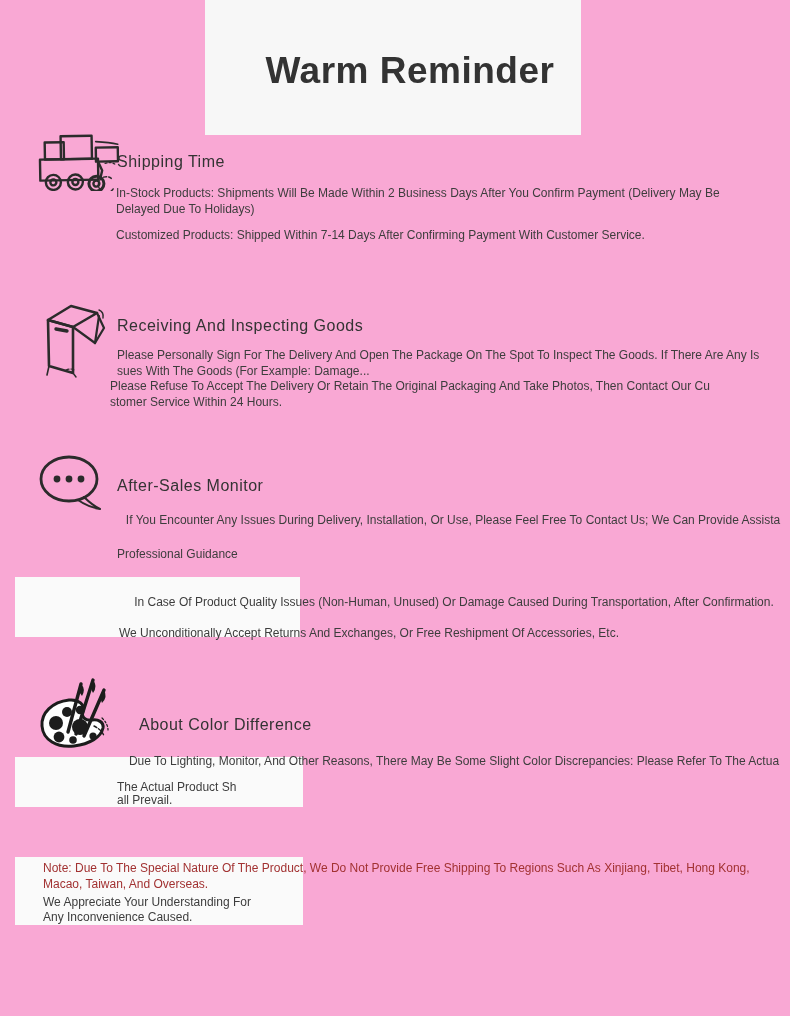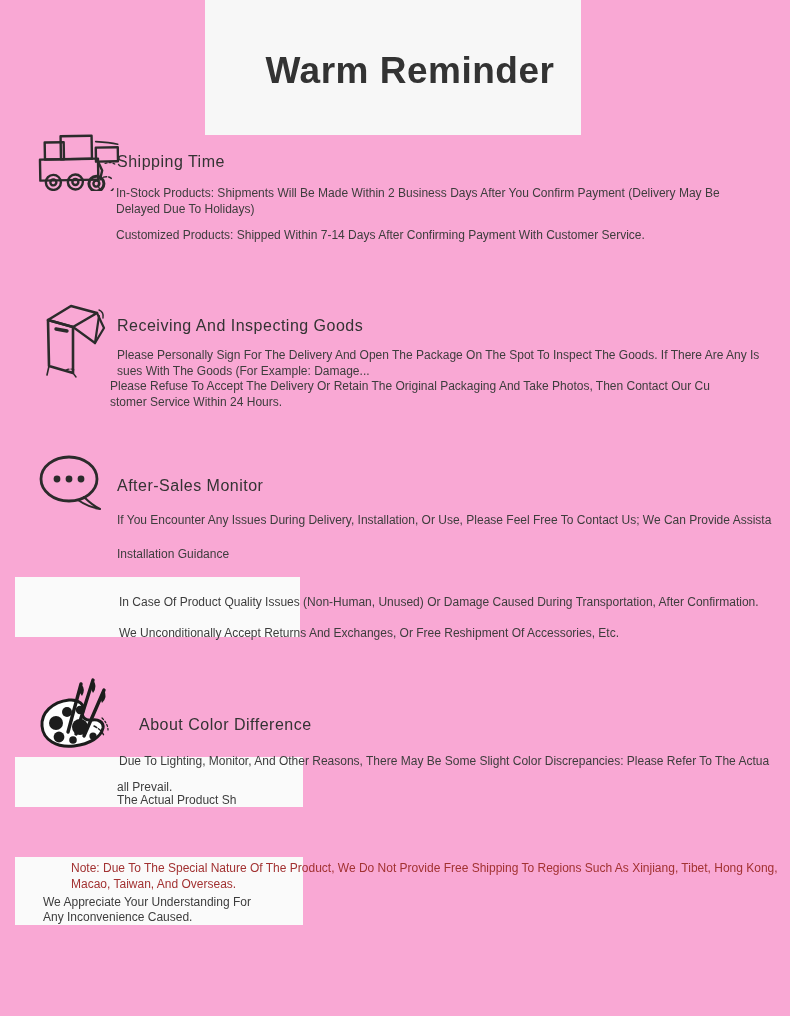--- a/index.html
+++ b/index.html
@@ -14,21 +14,21 @@
     font-size:37px; font-weight:700; color:var(--heading-color); letter-spacing:0.5px;
   }
   .section-heading {
     position:absolute; font-size:16px; font-weight:400;
     color:var(--heading-color); letter-spacing:0.5px;
   }
   .body-text {
     position:absolute; font-size:12px; color:var(--body-color); line-height:1.32;
   }
   .break-all { word-break:break-all; }
-  .clip-line { white-space:nowrap; overflow:hidden; right:1px; }
+  .clip-line { white-space:nowrap; overflow:hidden; right:1px;text-align:center; }
   .tight-lines div { line-height:1.1; }
   .note-red { color:var(--note-red); }
   .icon-wrap { position:absolute; }
   .icon-wrap svg { display:block; }
 </style>
 </head>
 <body>
 
 <div class="page" style="--heading-color: #333333; --body-color: #3d3d3d; --note-red: #a23232;">
 
@@ -84,21 +84,21 @@
     <svg width="66" height="58" viewBox="0 0 66 58" fill="none" stroke="#2b2b2b" stroke-width="2.8" stroke-linecap="round" stroke-linejoin="round">
       <ellipse cx="31" cy="27" rx="28" ry="22"></ellipse>
       <circle cx="19" cy="27" r="3.4" fill="#2b2b2b" stroke="none"></circle>
       <circle cx="31" cy="27" r="3.4" fill="#2b2b2b" stroke="none"></circle>
       <circle cx="43" cy="27" r="3.4" fill="#2b2b2b" stroke="none"></circle>
       <path d="M46 45 Q54 53 62 57 Q50 55 40 48" stroke-width="2" fill="none"></path>
     </svg>
   </div>
   <div class="section-heading" style="left:117px;top:477px;">After-Sales Monitor</div>
   <div class="body-text clip-line" style="left:117px;top:513px;">If You Encounter Any Issues During Delivery, Installation, Or Use, Please Feel Free To Contact Us; We Can Provide Assista</div>
-  <div class="body-text" style="left:117px;top:547px;width:400px;">Installation Guidance</div>
+  <div class="body-text" style="left:117px;top:547px;width:400px;">Professional Guidance</div>
   <div class="body-text clip-line" style="left:119px;top:595px;">In Case Of Product Quality Issues (Non-Human, Unused) Or Damage Caused During Transportation, After Confirmation.</div>
   <div class="body-text" style="left:119px;top:626px;width:640px;">We Unconditionally Accept Returns And Exchanges, Or Free Reshipment Of Accessories, Etc.</div>
 
   <div class="icon-wrap" style="left:36px;top:676px;">
     <svg width="82" height="76" viewBox="0 0 82 76" fill="none" stroke="#1c1c1c" stroke-width="3" stroke-linecap="round" stroke-linejoin="round">
       <path d="M33 24 C16 26 5 37 6 50 C7 64 21 72 38 70 C54 68 65 61 67 52 C68 46 62 43 56 44 C49 45 45 41 47 35 C49 29 43 23 33 24 Z" fill="#ffffff"></path>
       <circle cx="20" cy="47" r="7" fill="#1c1c1c" stroke="none"></circle>
       <circle cx="31" cy="36" r="5" fill="#1c1c1c" stroke="none"></circle>
       <circle cx="44" cy="34" r="4.2" fill="#1c1c1c" stroke="none"></circle>
       <circle cx="44" cy="51" r="8" fill="#1c1c1c" stroke="none"></circle>
@@ -111,23 +111,23 @@
       <path d="M57 4 q5 6 0 13 q-4 -6 0 -13" fill="#1c1c1c" stroke="none"></path>
       <path d="M68 14 L48 60" stroke-width="3.4"></path>
       <path d="M68 14 q4 7 -2 13 q-3 -7 2 -13" fill="#1c1c1c" stroke="none"></path>
       <path d="M58 50 q8 4 10 10" stroke-width="1.4" stroke-dasharray="3 2"></path>
       <path d="M66 42 q6 6 6 12" stroke-width="1.2" stroke-dasharray="2 2"></path>
     </svg>
   </div>
   <div class="section-heading" style="left:117px;top:716px;margin-left:22px;">About Color Difference</div>
   <div class="body-text clip-line" style="left:119px;top:754px;">Due To Lighting, Monitor, And Other Reasons, There May Be Some Slight Color Discrepancies: Please Refer To The Actua</div>
   <div class="body-text tight-lines" style="left:117px;top:781px;width:300px;">
+    <div>The Actual Product Sh</div>
     <div>all Prevail.</div>
-    <div>The Actual Product Sh</div>
   </div>
 
-  <div class="body-text break-all note-red" style="left:43px;top:861px;width:710px;line-height:1.3;margin-left:28px;">Note: Due To The Special Nature Of The Product, We Do Not Provide Free Shipping To Regions Such As Xinjiang, Tibet, Hong Kong, Macao, Taiwan, And Overseas.</div>
+  <div class="body-text break-all note-red" style="left:43px;top:861px;width:710px;line-height:1.3;">Note: Due To The Special Nature Of The Product, We Do Not Provide Free Shipping To Regions Such As Xinjiang, Tibet, Hong Kong, Macao, Taiwan, And Overseas.</div>
   <div class="body-text tight-lines" style="left:43px;top:895px;width:300px;">
     <div style="line-height:1.25;">We Appreciate Your Understanding For</div>
     <div style="line-height:1.25;">Any Inconvenience Caused.</div>
   </div>
 
 </div>
 
 </body></html>

